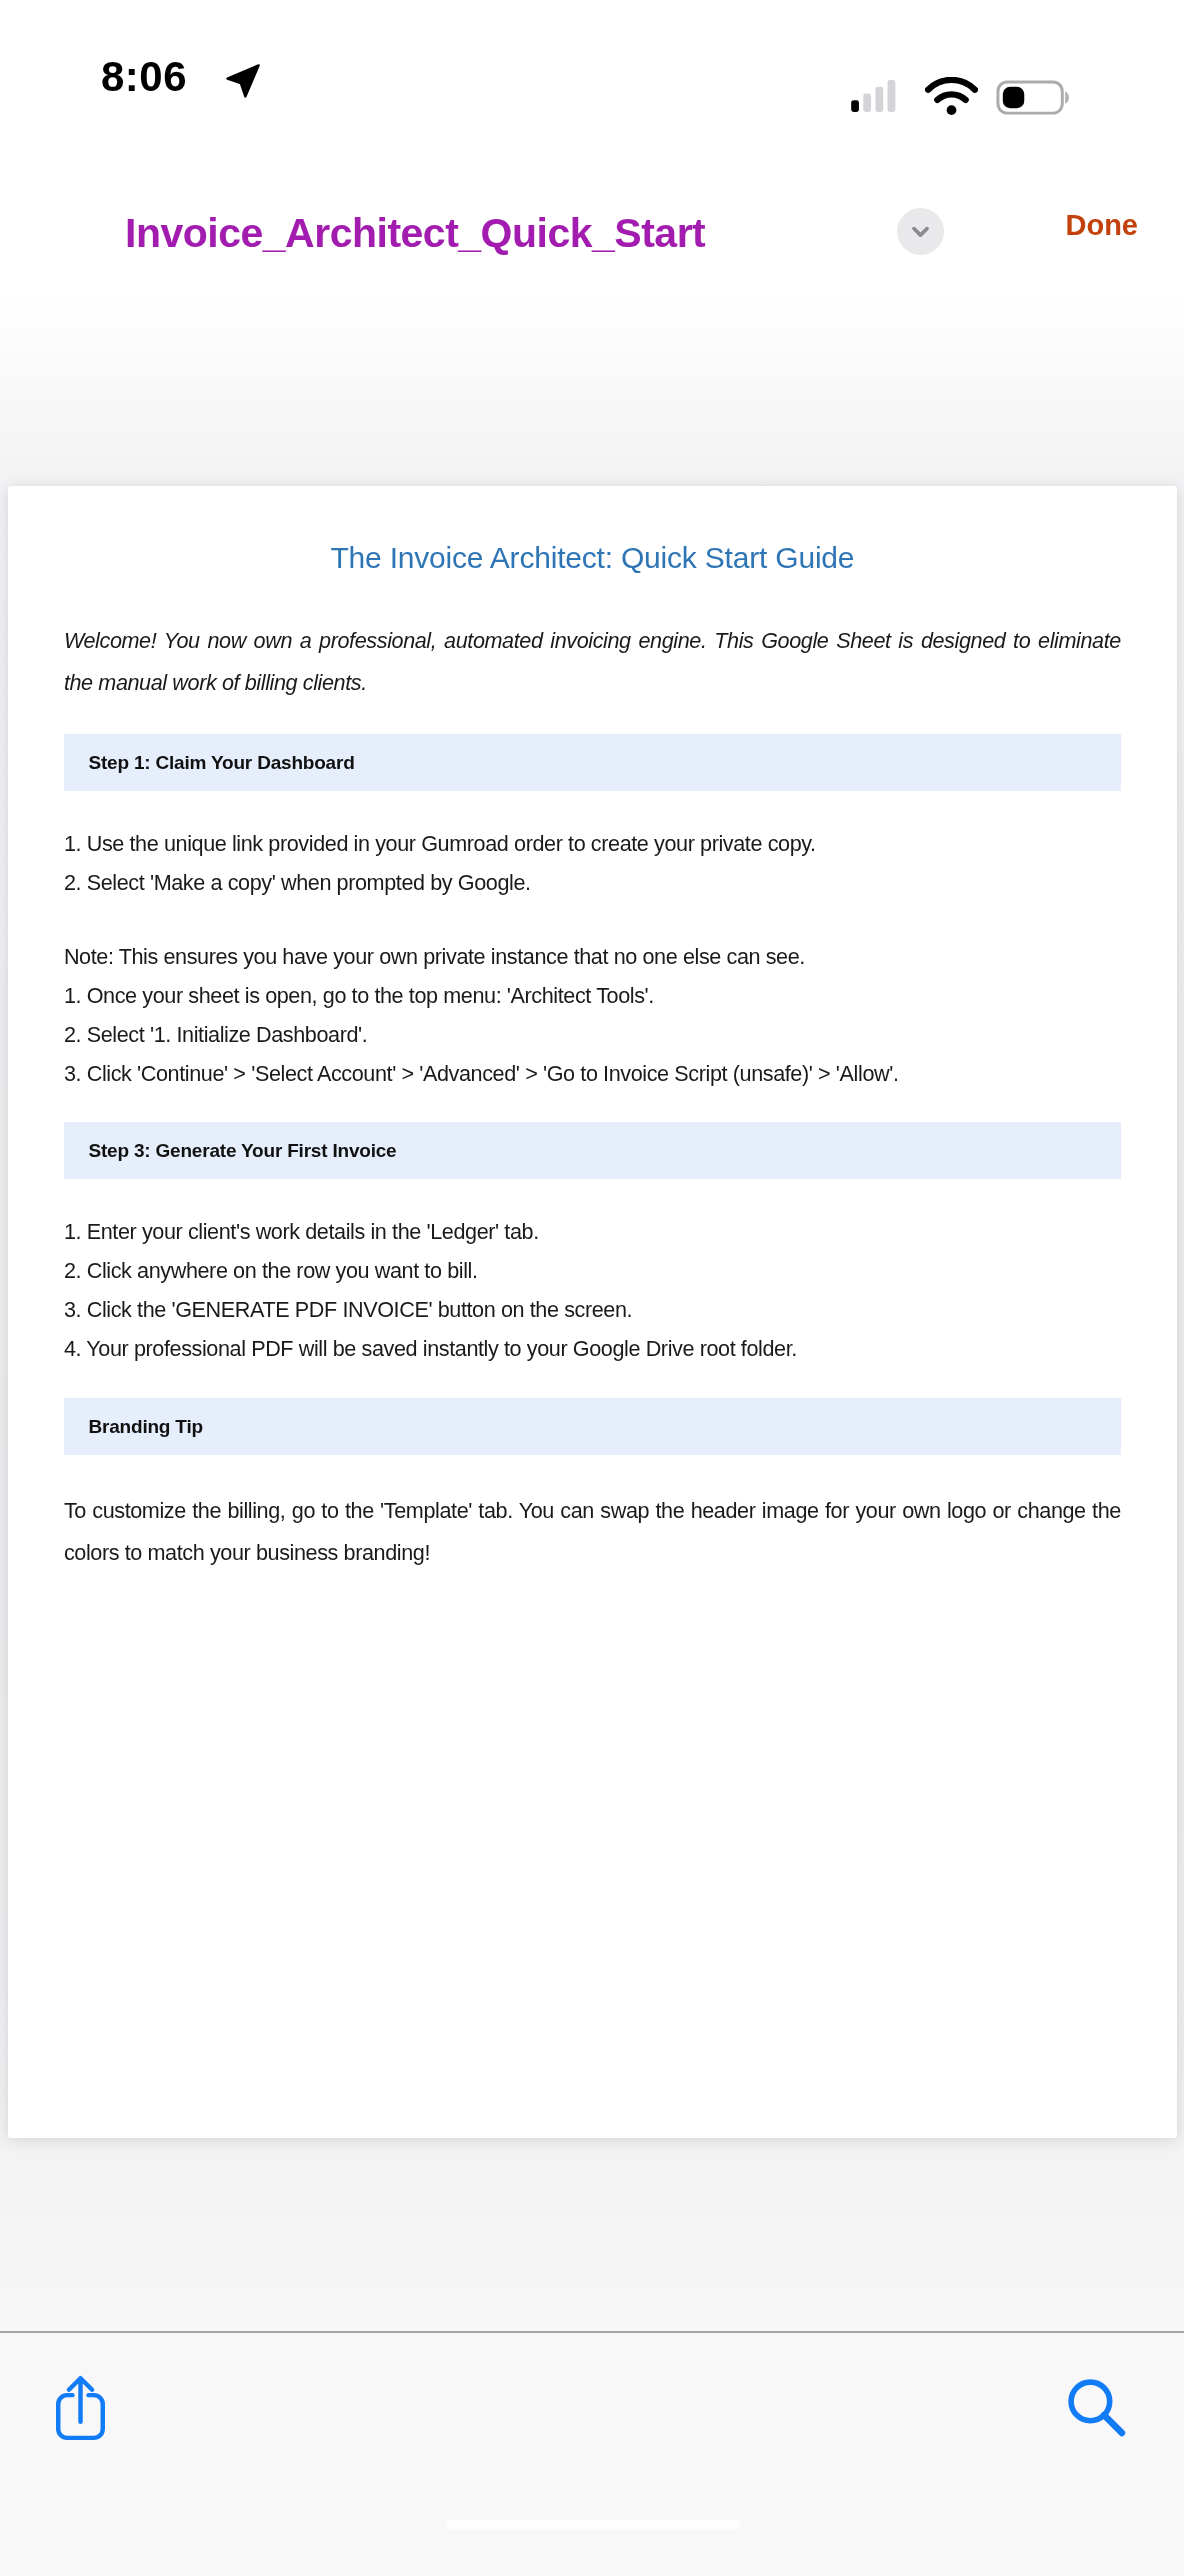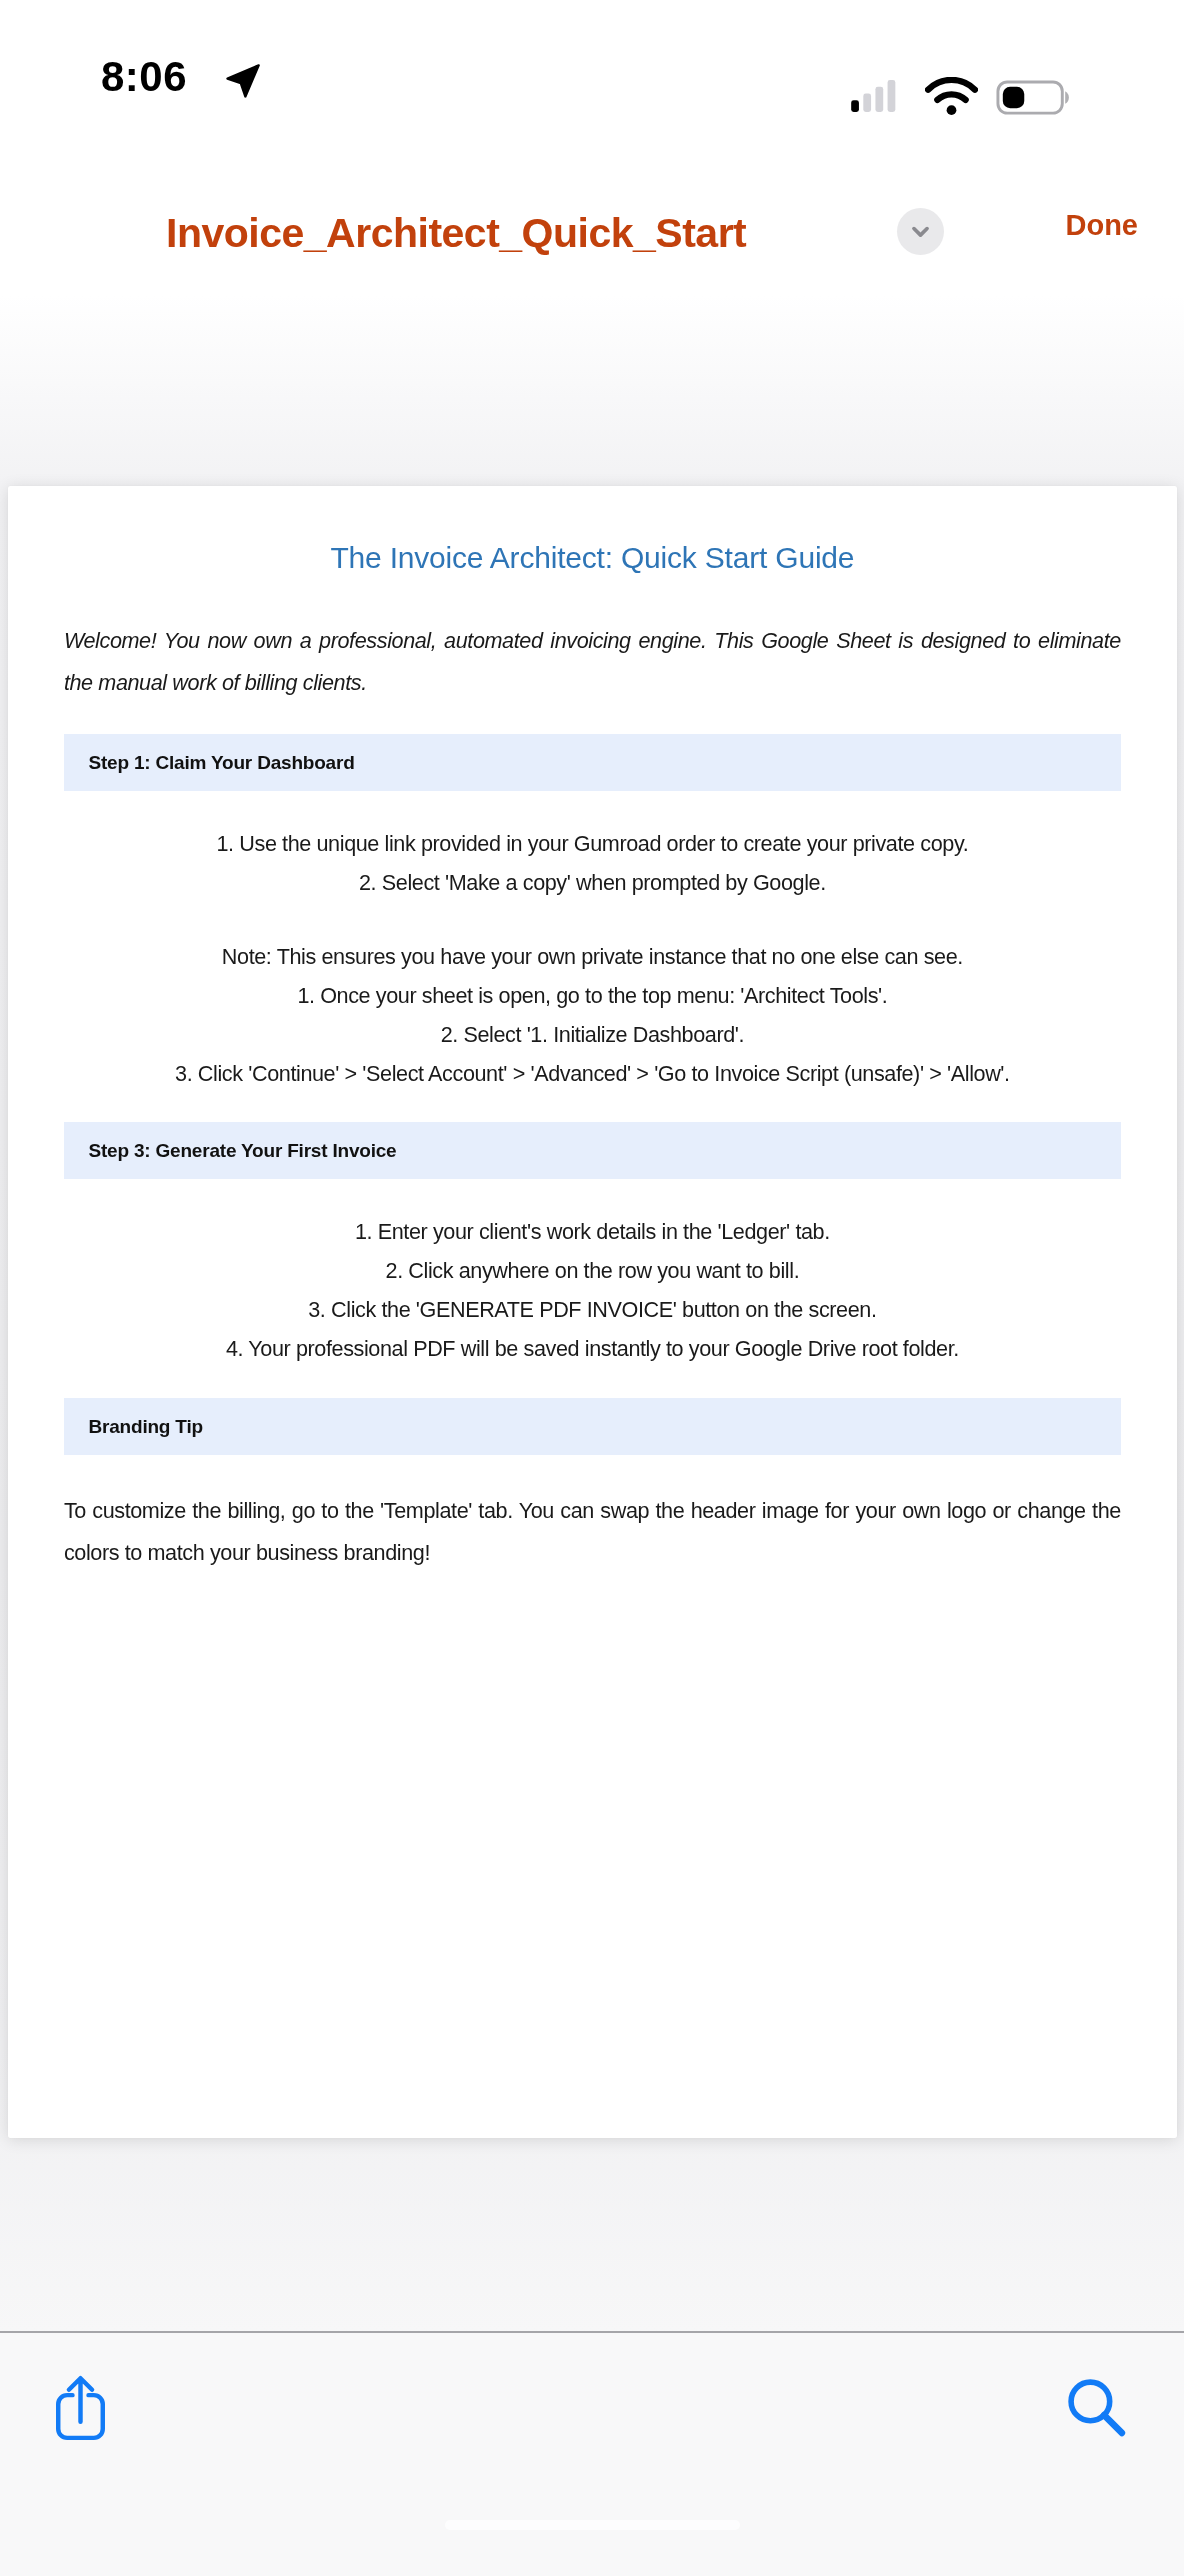--- a/index.html
+++ b/index.html
@@ -11,32 +11,32 @@
   }
   
   .status-bar{position:absolute;left:0;top:4px;width:1185px;height:128px;background:#fff;}
   .status-time{position:absolute;left:101px;top:49px;font-size:42px;font-weight:700;color:#000;letter-spacing:0.5px;}
   .loc-icon{position:absolute;left:224px;top:59px;}
   .cell-icon{position:absolute;left:851px;top:75px;}
   .wifi-icon{position:absolute;left:925px;top:73px;}
   .batt-icon{position:absolute;left:996px;top:75px;}
   
   .nav-bar{position:absolute;left:0;top:182px;width:1185px;height:113px;background:#fff;}
-  .nav-title{position:absolute;left:125px;top:27.5px;font-size:41px;font-weight:700;color:#c2410c;letter-spacing:-0.5px;white-space:nowrap;margin-left:41px;}
+  .nav-title{position:absolute;left:125px;top:27.5px;font-size:41px;font-weight:700;color:#a21caf;letter-spacing:-0.5px;white-space:nowrap;}
   .chevron-btn{position:absolute;left:897px;top:25.5px;width:47px;height:47px;border-radius:50%;background:#e9e9eb;display:flex;align-items:center;justify-content:center;}
   .done-btn{position:absolute;right:47px;top:26.5px;font-size:29px;font-weight:700;color:#c2410c;background:none;border:none;padding:0;font-family:inherit;}
   
   .backdrop{position:absolute;left:0;top:295px;width:1185px;height:2037px;
     background:linear-gradient(180deg,#ffffff 0%,#f2f2f4 9.4%,#ededef 62%,#f0f0f2 86%,#f7f7f8 100%);}
   
   .doc-page{position:absolute;left:7.9px;top:486px;width:1169px;height:1652px;background:#fff;
     border-radius:2px;box-shadow:0 2px 15.7px rgba(0,0,0,.12),0 0 1px rgba(0,0,0,.08);}
   .doc-body{padding:55px 56px 0;color:#151515;}
   .doc-title{margin:0 0 45px;text-align:center;color:#2e75b6;font-size:30px;font-weight:400;letter-spacing:-0.2px;}
-  .doc-text{font-size:21.6px;letter-spacing:-0.4px;line-height:39px;color:#1a1a1a;text-align:center;}
+  .doc-text{font-size:21.6px;letter-spacing:-0.4px;line-height:39px;color:#1a1a1a;}
   .doc-intro{margin:0;text-align:justify;font-style:italic;line-height:42px;}
   .section-heading{margin:29.5px 0 33px;height:57px;line-height:57px;background:#e6eefc;
     padding:0 0 0 24.6px;font-size:19px;font-weight:700;color:#111;letter-spacing:-0.2px;}
   .doc-line{margin:0;}
   .doc-footer{margin:35px 0 0;}
   .justify{text-align:justify;line-height:42px;}
   
   .toolbar{position:absolute;left:0;top:2331px;width:1185px;height:245px;background:#f8f8f9;border-top:2px solid #a5a5a9;box-sizing:border-box;}
   .share-btn{position:absolute;left:52px;top:38px;background:none;border:none;padding:0;}
   .search-btn{position:absolute;left:1065px;top:43px;background:none;border:none;padding:0;}

